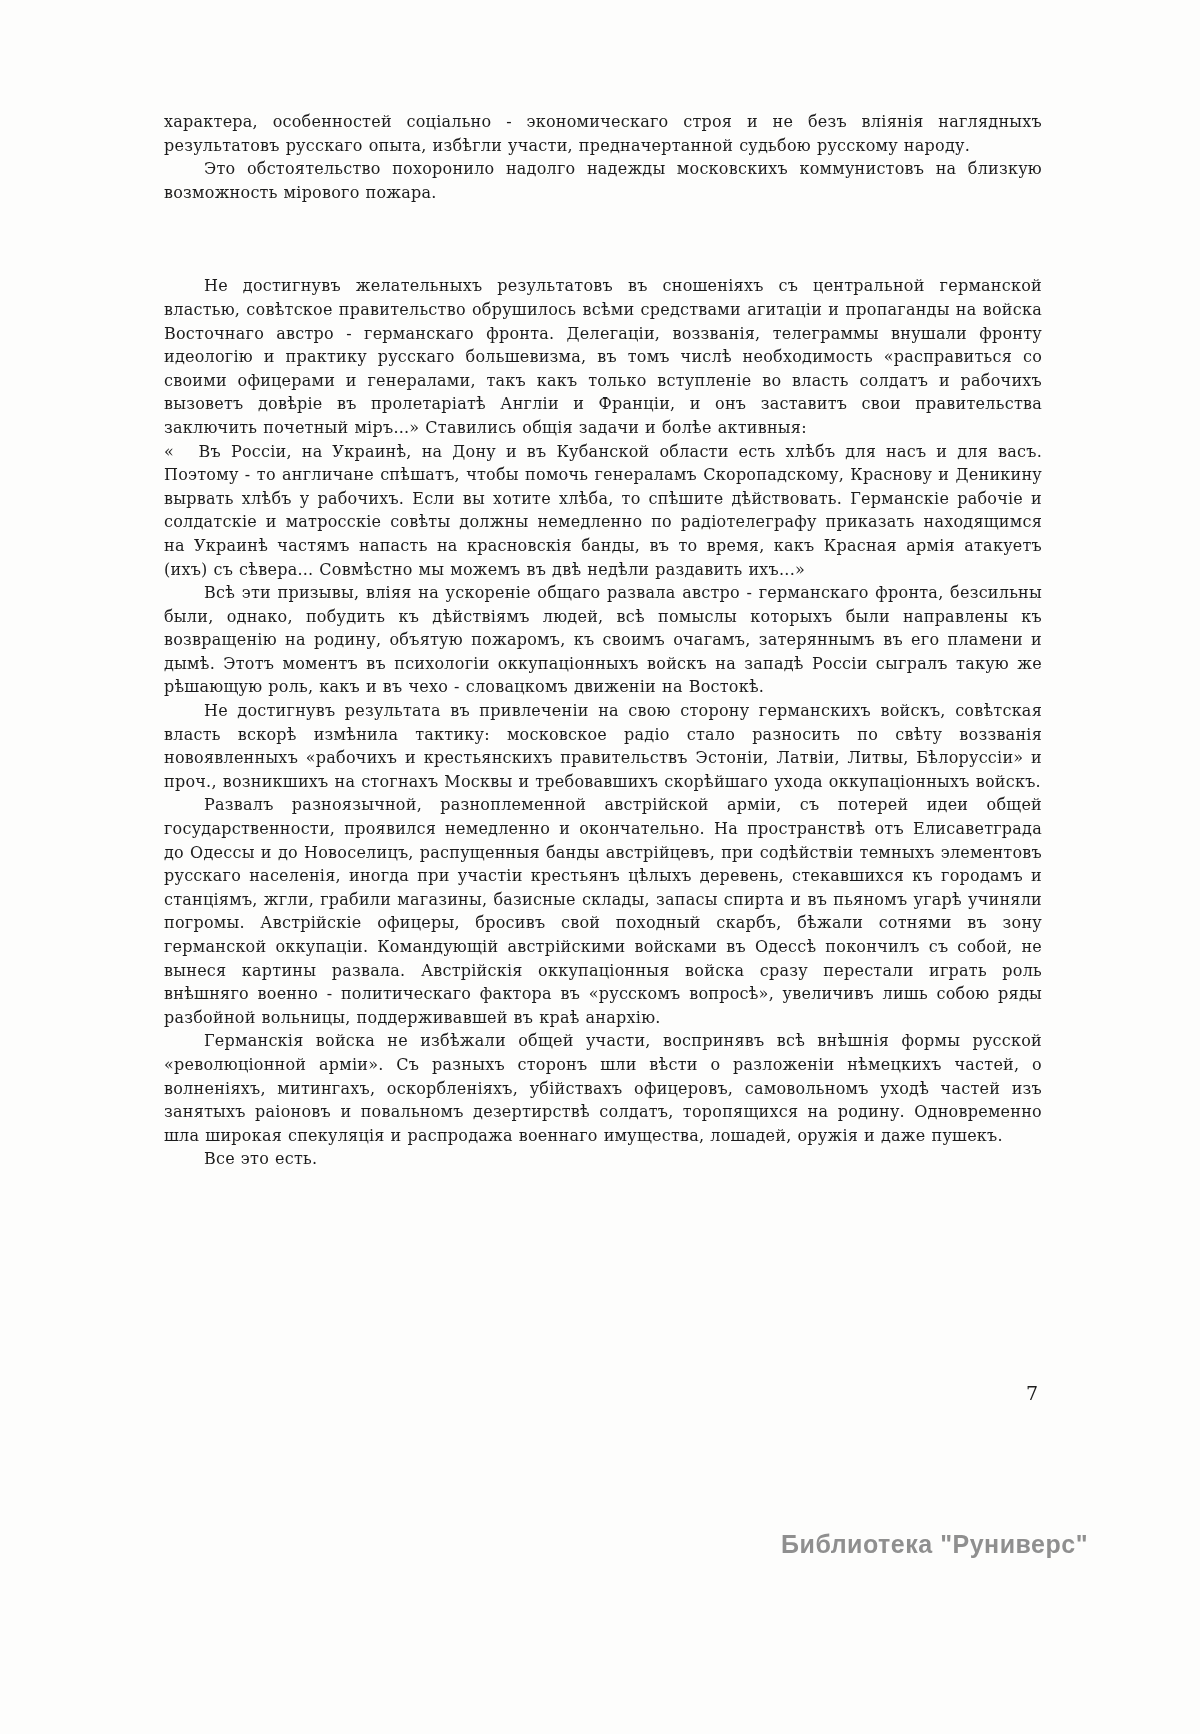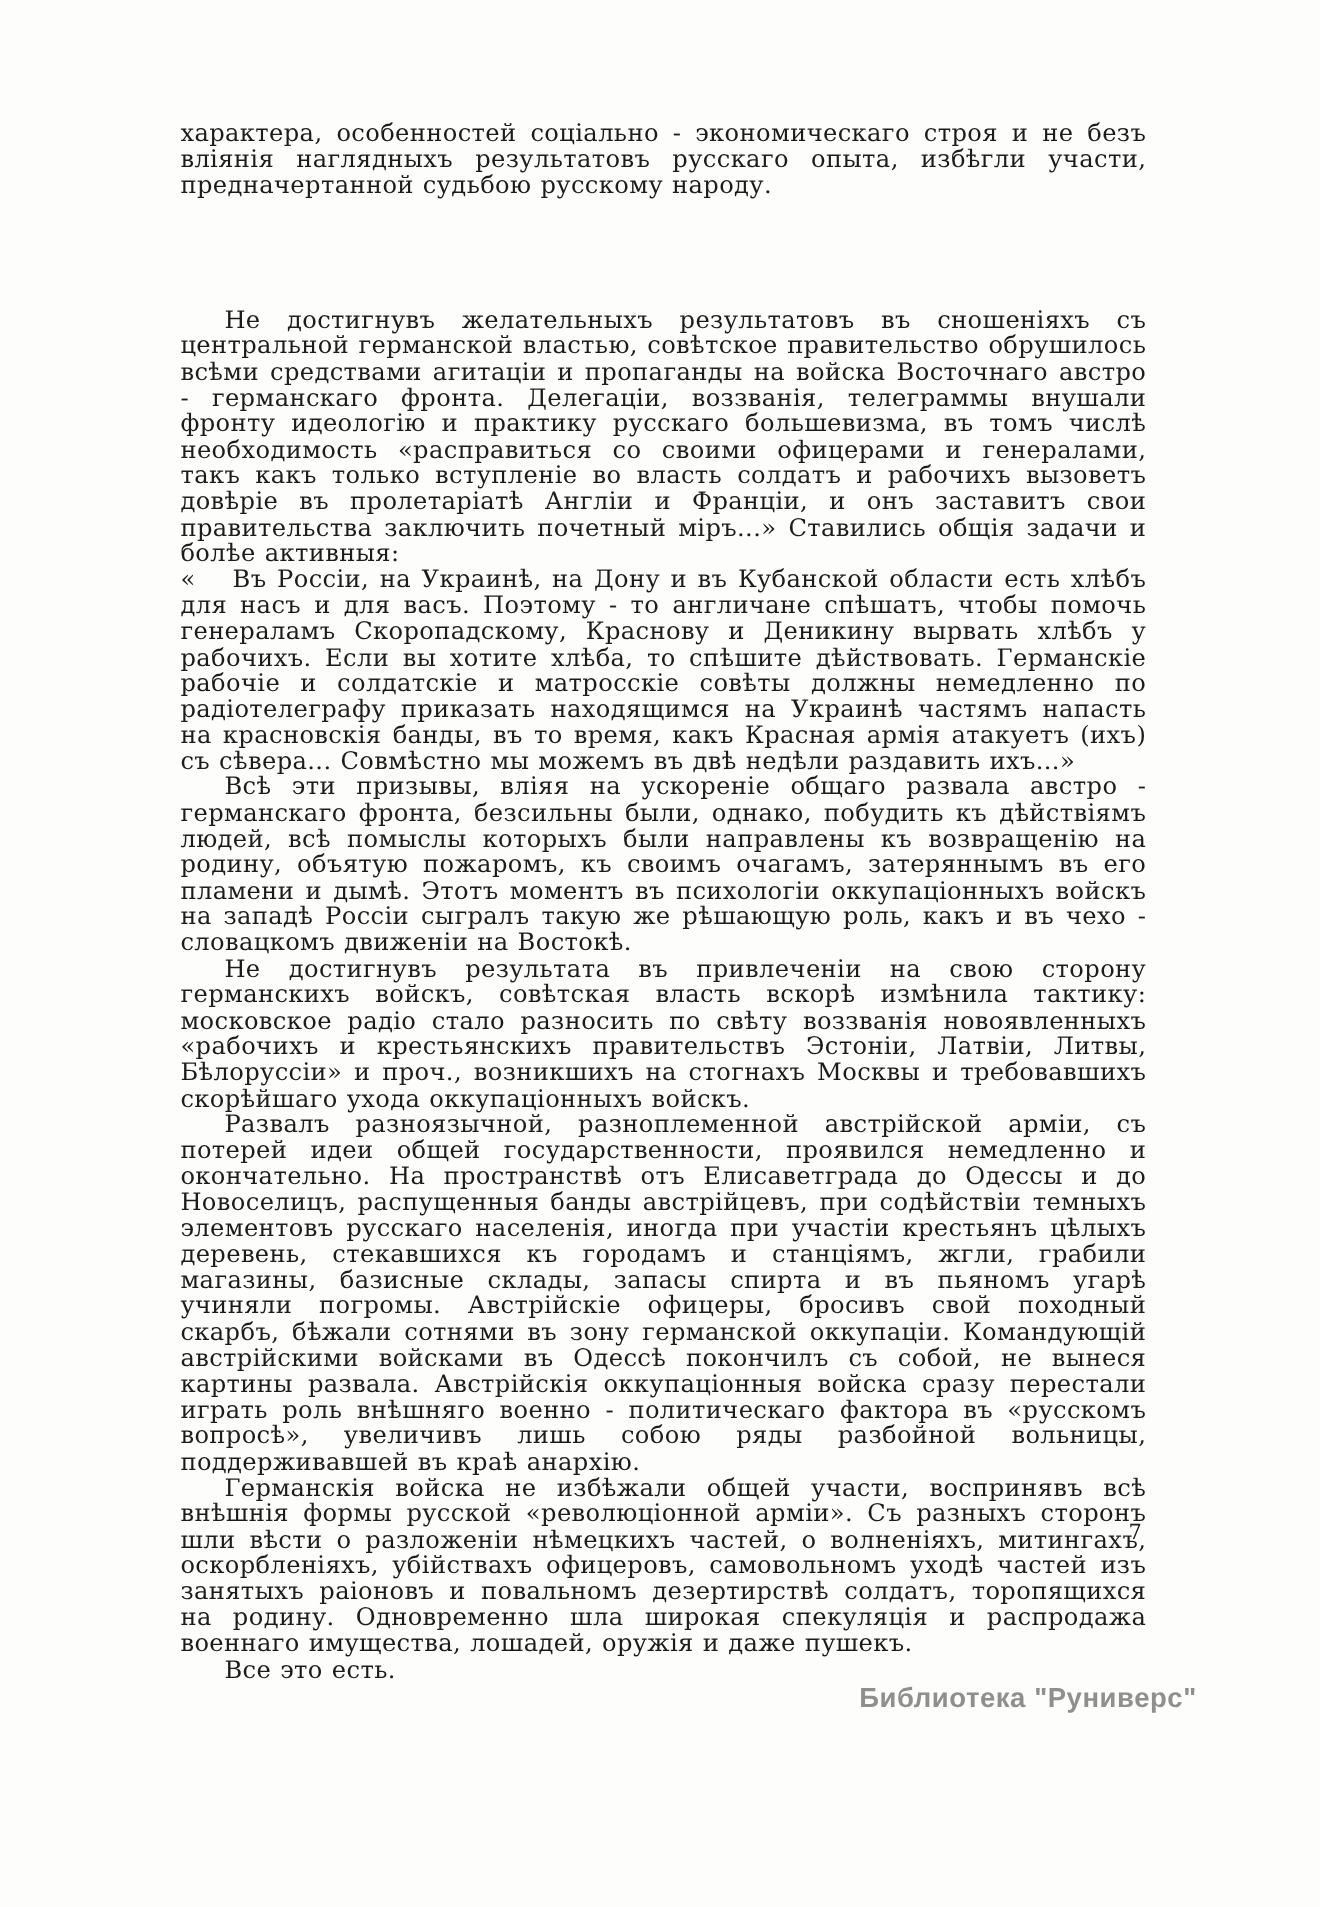--- a/index.html
+++ b/index.html
@@ -20,32 +20,32 @@
       inset: 0;
     }
     .text-block {
       position: absolute;
       left: 164px;
       top: 110px;
       width: 878px;
     }
     .text-block p {
       margin: 0;
-      font-size: 22px;
+      font-size: 16px;
       line-height: 23.6px;
       text-align: justify;
       text-indent: 40px;
       letter-spacing: 0.015em;
       word-spacing: 0.04em;
     }
     .text-block p.noindent {
       text-indent: 0;
     }
     .text-block p.section-start {
-      margin-top: 99px;
+      margin-top: 70px;
     }
     .page-number {
       position: absolute;
       right: 162px;
       top: 1382px;
       font-size: 19px;
       color: #1c1c1c;
     }
     .watermark {
       position: absolute;
@@ -58,20 +58,21 @@
       letter-spacing: 0.02em;
     }
   </style>
 </head>
 <body>
 
 <div class="page">
 
   <div class="text-block">
     <p class="noindent">характера, особенностей соціально - экономическаго строя и не безъ вліянія наглядныхъ результатовъ русскаго опыта, избѣгли участи, предначертанной судьбою русскому народу.</p>
+    <p>Это обстоятельство похоронило надолго надежды московскихъ коммунистовъ на близкую возможность мірового пожара.</p>
     <p class="section-start">Не достигнувъ желательныхъ результатовъ въ сношеніяхъ съ центральной германской властью, совѣтское правительство обрушилось всѣми средствами агитаціи и пропаганды на войска Восточнаго австро - германскаго фронта. Делегаціи, воззванія, телеграммы внушали фронту идеологію и практику русскаго большевизма, въ томъ числѣ необходимость «расправиться со своими офицерами и генералами, такъ какъ только вступленіе во власть солдатъ и рабочихъ вызоветъ довѣріе въ пролетаріатѣ Англіи и Франціи, и онъ заставитъ свои правительства заключить почетный міръ...»  Ставились общія задачи и болѣе активныя:</p>
     <p class="noindent">«  Въ Россіи, на Украинѣ, на Дону и въ Кубанской области есть хлѣбъ для насъ и для васъ. Поэтому - то англичане спѣшатъ, чтобы помочь генераламъ Скоропадскому, Краснову и Деникину вырвать хлѣбъ у рабочихъ. Если вы хотите хлѣба, то спѣшите дѣйствовать. Германскіе рабочіе и солдатскіе и матросскіе совѣты должны немедленно по радіотелеграфу приказать находящимся на Украинѣ частямъ напасть на красновскія банды, въ то время, какъ Красная армія атакуетъ (ихъ) съ сѣвера...  Совмѣстно мы можемъ въ двѣ недѣли раздавить ихъ...»</p>
     <p>Всѣ эти призывы, вліяя на ускореніе общаго развала австро - германскаго фронта, безсильны были, однако, побудить къ дѣйствіямъ людей, всѣ помыслы которыхъ были направлены къ возвращенію на родину, объятую пожаромъ, къ своимъ очагамъ, затеряннымъ въ его пламени и дымѣ. Этотъ моментъ въ психологіи оккупаціонныхъ войскъ на западѣ Россіи сыгралъ такую же рѣшающую роль, какъ и въ чехо - словацкомъ движеніи на Востокѣ.</p>
     <p>Не достигнувъ результата въ привлеченіи на свою сторону германскихъ войскъ, совѣтская власть вскорѣ измѣнила тактику: московское радіо стало разносить по свѣту воззванія новоявленныхъ «рабочихъ и крестьянскихъ правительствъ Эстоніи, Латвіи, Литвы, Бѣлоруссіи» и проч., возникшихъ на стогнахъ Москвы и требовавшихъ скорѣйшаго ухода оккупаціонныхъ войскъ.</p>
     <p>Развалъ разноязычной, разноплеменной австрійской арміи, съ потерей идеи общей государственности, проявился немедленно и окончательно. На пространствѣ отъ Елисаветграда до Одессы и до Новоселицъ, распущенныя банды австрійцевъ, при содѣйствіи темныхъ элементовъ русскаго населенія, иногда при участіи крестьянъ цѣлыхъ деревень, стекавшихся къ городамъ и станціямъ, жгли, грабили магазины, базисные склады, запасы спирта и въ пьяномъ угарѣ учиняли погромы. Австрійскіе офицеры, бросивъ свой походный скарбъ, бѣжали сотнями въ зону германской оккупаціи. Командующій австрійскими войсками въ Одессѣ покончилъ съ собой, не вынеся картины развала. Австрійскія оккупаціонныя войска сразу перестали играть роль внѣшняго военно - политическаго фактора въ «русскомъ вопросѣ», увеличивъ лишь собою ряды разбойной вольницы, поддерживавшей въ краѣ анархію.</p>
     <p>Германскія войска не избѣжали общей участи, воспринявъ всѣ внѣшнія формы русской «революціонной арміи». Съ разныхъ сторонъ шли вѣсти о разложеніи нѣмецкихъ частей, о волненіяхъ, митингахъ, оскорбленіяхъ, убійствахъ офицеровъ, самовольномъ уходѣ частей изъ занятыхъ раіоновъ и повальномъ дезертирствѣ солдатъ, торопящихся на родину. Одновременно шла широкая спекуляція и распродажа военнаго имущества, лошадей, оружія и даже пушекъ.</p>
     <p>Все это есть.</p>
   </div>
 
   <div class="page-number">7</div>

